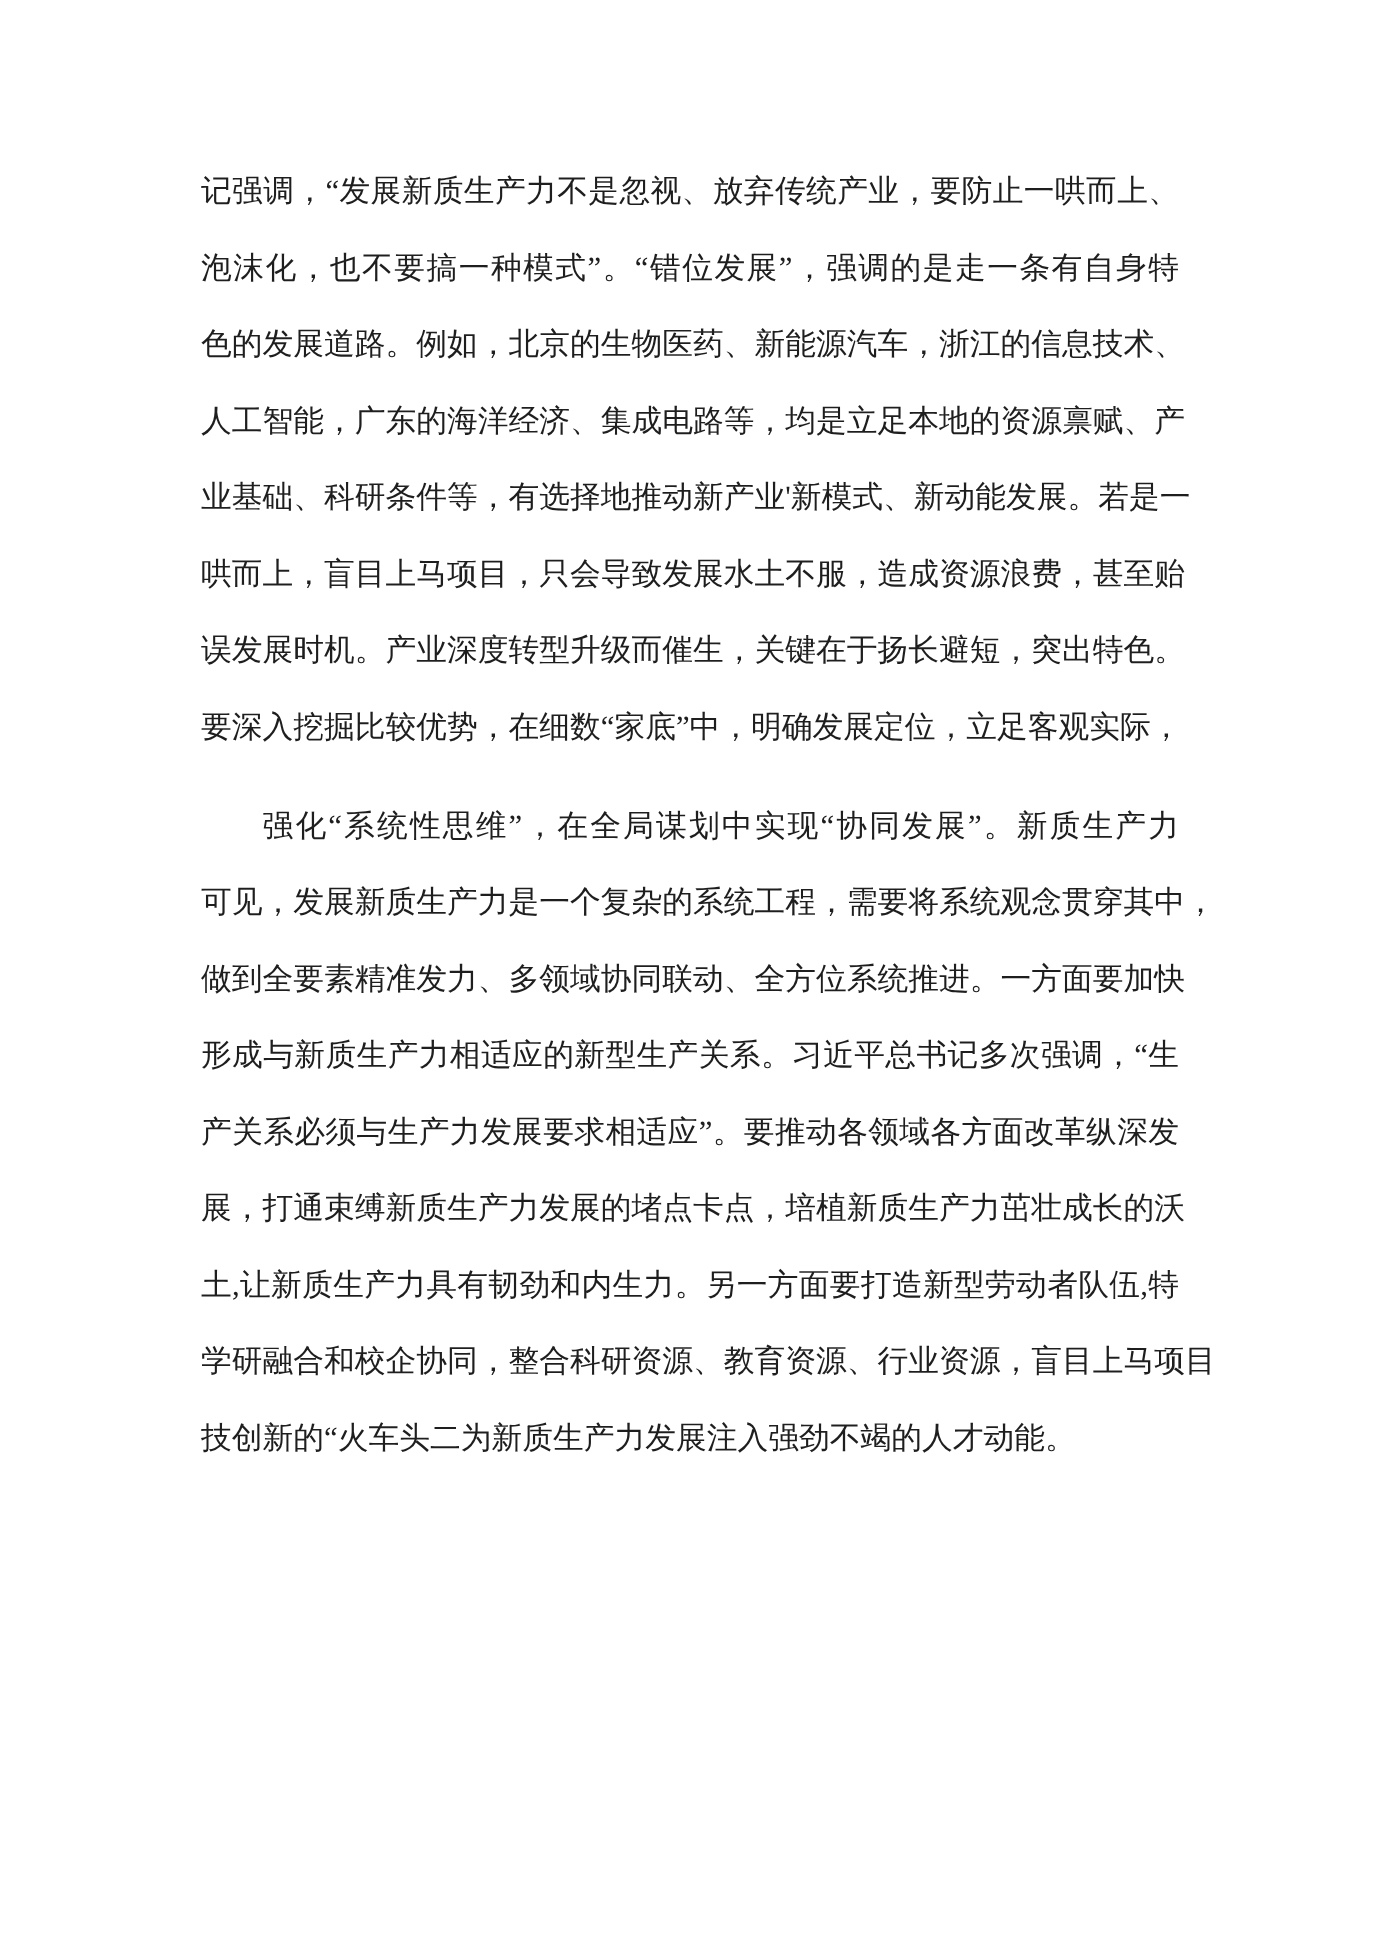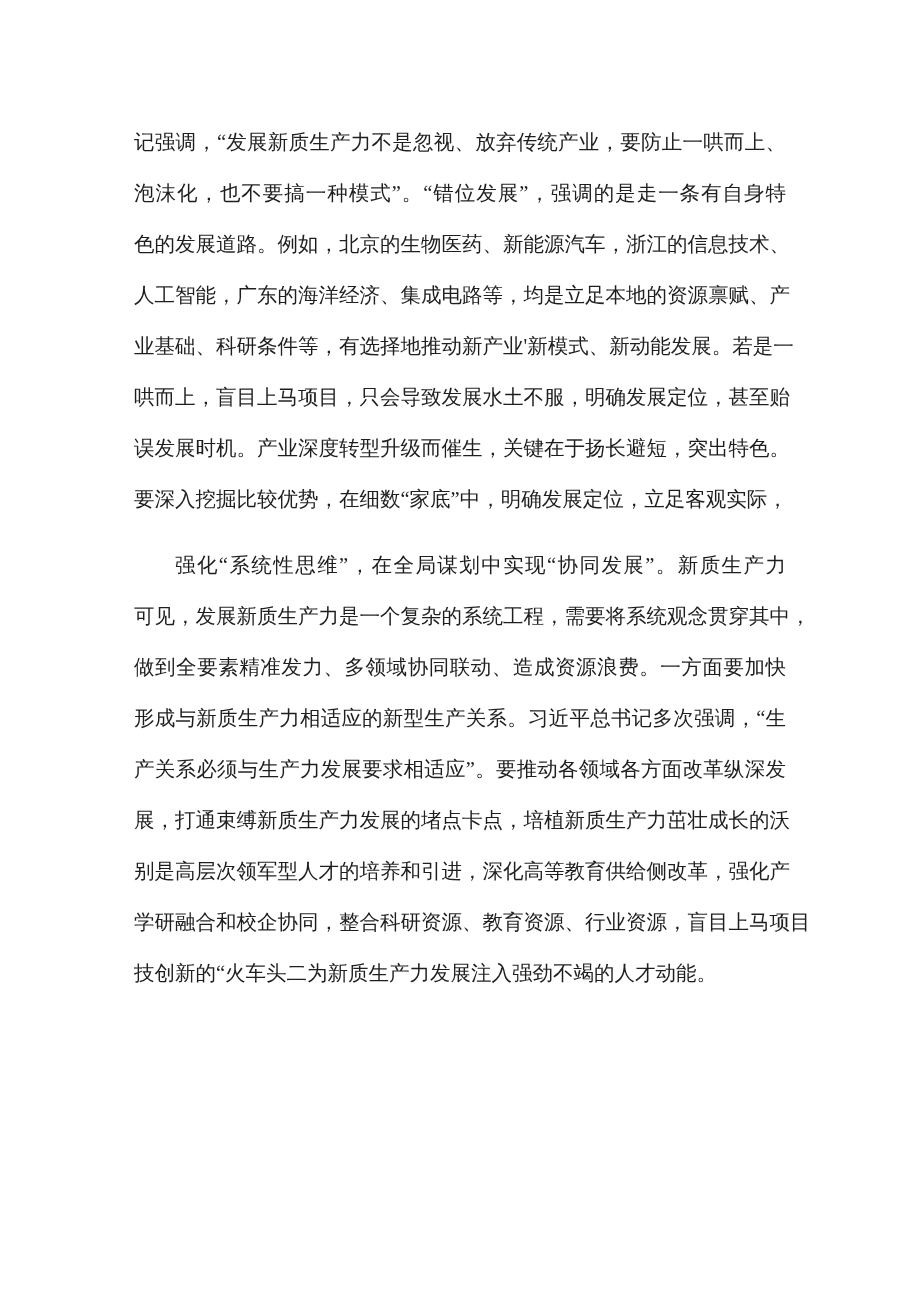--- a/index.html
+++ b/index.html
@@ -12,21 +12,21 @@
     position: relative;
     width: 920px;
     height: 1301px;
     background: #ffffff;
     overflow: hidden;
     font-family: "Liberation Serif", "DejaVu Serif", serif;
   }
   .text-block {
     position: absolute;
     left: 134px;
-    top: 117px;
+    top: 103px;
     width: 652px;
   }
   .paragraph {
     margin: 0;
     padding: 0;
   }
   .paragraph + .paragraph {
     margin-top: 15px;
   }
   .line {
@@ -53,29 +53,29 @@
 <body>
 
 <div class="page">
   <div class="text-block">
     <div class="paragraph">
         <div class="line">记强调，“发展新质生产力不是忽视、放弃传统产业，要防止一哄而上、</div>
         <div class="line">泡沫化，也不要搞一种模式”。“错位发展”，强调的是走一条有自身特</div>
         <div class="line">色的发展道路。例如，北京的生物医药、新能源汽车，浙江的信息技术、</div>
         <div class="line">人工智能，广东的海洋经济、集成电路等，均是立足本地的资源禀赋、产</div>
         <div class="line">业基础、科研条件等，有选择地推动新产业'新模式、新动能发展。若是一</div>
-        <div class="line">哄而上，盲目上马项目，只会导致发展水土不服，明确发展定位，甚至贻</div>
+        <div class="line">哄而上，盲目上马项目，只会导致发展水土不服，造成资源浪费，甚至贻</div>
         <div class="line">误发展时机。产业深度转型升级而催生，关键在于扬长避短，突出特色。</div>
         <div class="line">要深入挖掘比较优势，在细数“家底”中，明确发展定位，立足客观实际，</div>
       </div>
     <div class="paragraph">
         <div class="line line-indent">强化“系统性思维”，在全局谋划中实现“协同发展”。新质生产力</div>
         <div class="line">可见，发展新质生产力是一个复杂的系统工程，需要将系统观念贯穿其中，</div>
-        <div class="line">做到全要素精准发力、多领域协同联动、造成资源浪费。一方面要加快</div>
+        <div class="line">做到全要素精准发力、多领域协同联动、全方位系统推进。一方面要加快</div>
         <div class="line">形成与新质生产力相适应的新型生产关系。习近平总书记多次强调，“生</div>
         <div class="line">产关系必须与生产力发展要求相适应”。要推动各领域各方面改革纵深发</div>
         <div class="line">展，打通束缚新质生产力发展的堵点卡点，培植新质生产力茁壮成长的沃</div>
-        <div class="line">别是高层次领军型人才的培养和引进，深化高等教育供给侧改革，强化产</div>
+        <div class="line">土,让新质生产力具有韧劲和内生力。另一方面要打造新型劳动者队伍,特</div>
         <div class="line">学研融合和校企协同，整合科研资源、教育资源、行业资源，盲目上马项目</div>
         <div class="line line-end">技创新的“火车头二为新质生产力发展注入强劲不竭的人才动能。</div>
       </div>
   </div>
 </div>
 
 </body></html>

